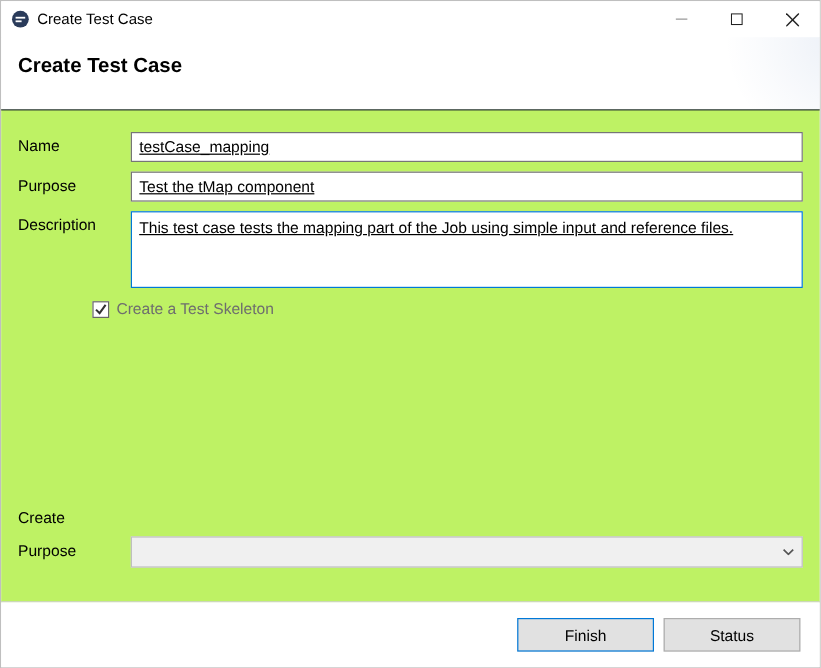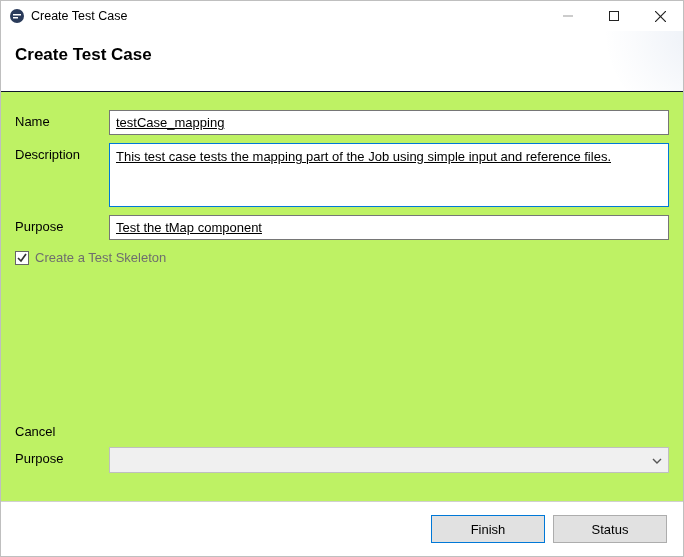--- a/index.html
+++ b/index.html
@@ -113,20 +113,21 @@
       height: 64px;
       resize: none;
       border: 1px solid #0078d7;
       overflow-y: scroll;
       line-height: 1.35;
     }
     .skeleton-row {
       display: flex;
       align-items: center;
       margin-top: 10px;
+      margin-left: 62px;
       color: #6e6e6e;
       font-size: 13px;
     }
     .chk {
       width: 14px; height: 14px;
       border: 1px solid #666;
       background: #fff;
       margin-right: 6px;
       display: inline-flex;
       align-items: center;
@@ -231,50 +232,50 @@
     <div class="form-body">
 
       <div class="row">
         <div class="label">Name</div>
         <div class="field">
           <input type="text" class="txt" value="testCase_mapping" style="">
         </div>
       </div>
 
       <div class="row">
+        <div class="label">Purpose</div>
+        <div class="field">
+          <input type="text" class="txt" value="Test the tMap component" style="">
+        </div>
+      </div>
+
+      <div class="row">
         <div class="label">Description</div>
         <div class="field">
           <textarea class="txt" style="">This test case tests the mapping part of the Job using simple input and reference files.</textarea>
-        </div>
-      </div>
-
-      <div class="row">
-        <div class="label">Purpose</div>
-        <div class="field">
-          <input type="text" class="txt" value="Test the tMap component" style="">
         </div>
       </div>
 
       <div class="skeleton-row">
         <span class="chk">
           <svg width="12" height="12" viewBox="0 0 12 12">
               <polyline points="2,6 5,9 10,2" fill="none" stroke="#333" stroke-width="1.7"></polyline>
             </svg>
         </span>
         <span>Create a Test Skeleton</span>
       </div>
 
     </div>
 
     <div class="spacer"></div>
 
     <div class="form-lower">
 
       <div class="row">
-        <div class="label">Cancel</div>
+        <div class="label">Create</div>
       </div>
 
       <div class="row">
         <div class="label">Purpose</div>
         <div class="field">
           <div class="select-wrap">
             <span></span>
             <span class="select-caret">
               <svg width="10" height="6" viewBox="0 0 10 6">
                   <polyline points="1,1 5,5 9,1" fill="none" stroke="#555" stroke-width="1.4"></polyline>

